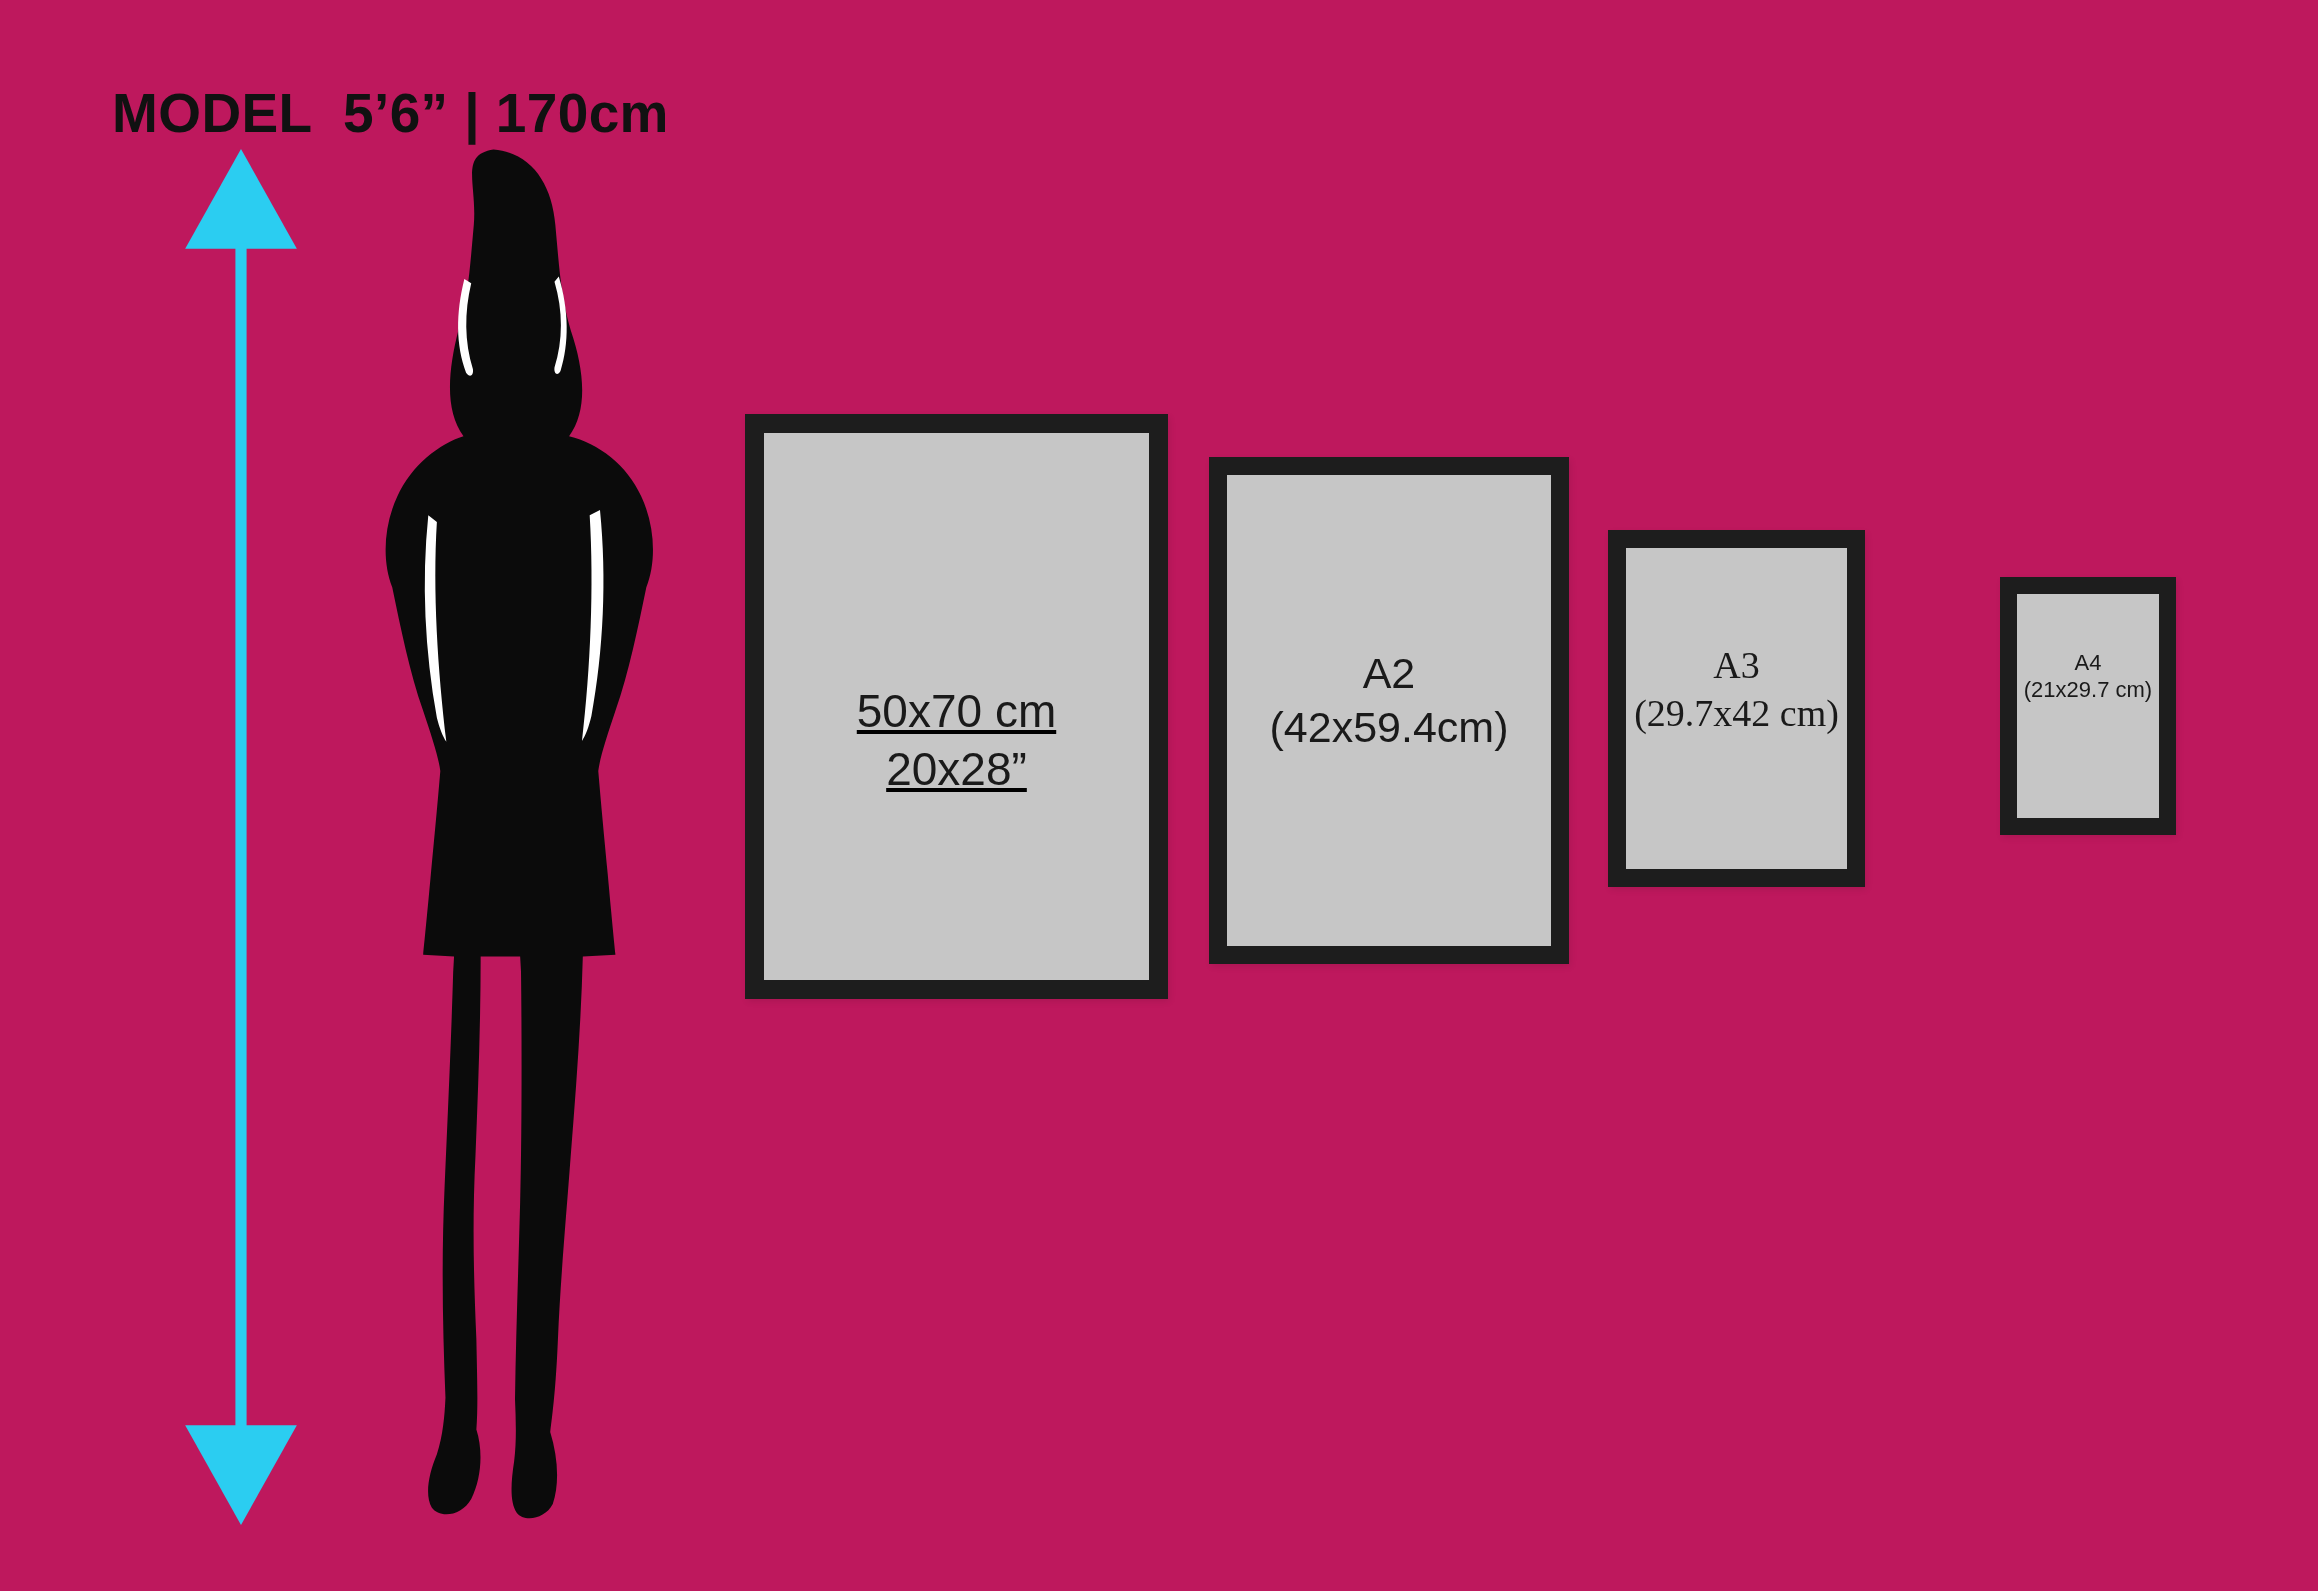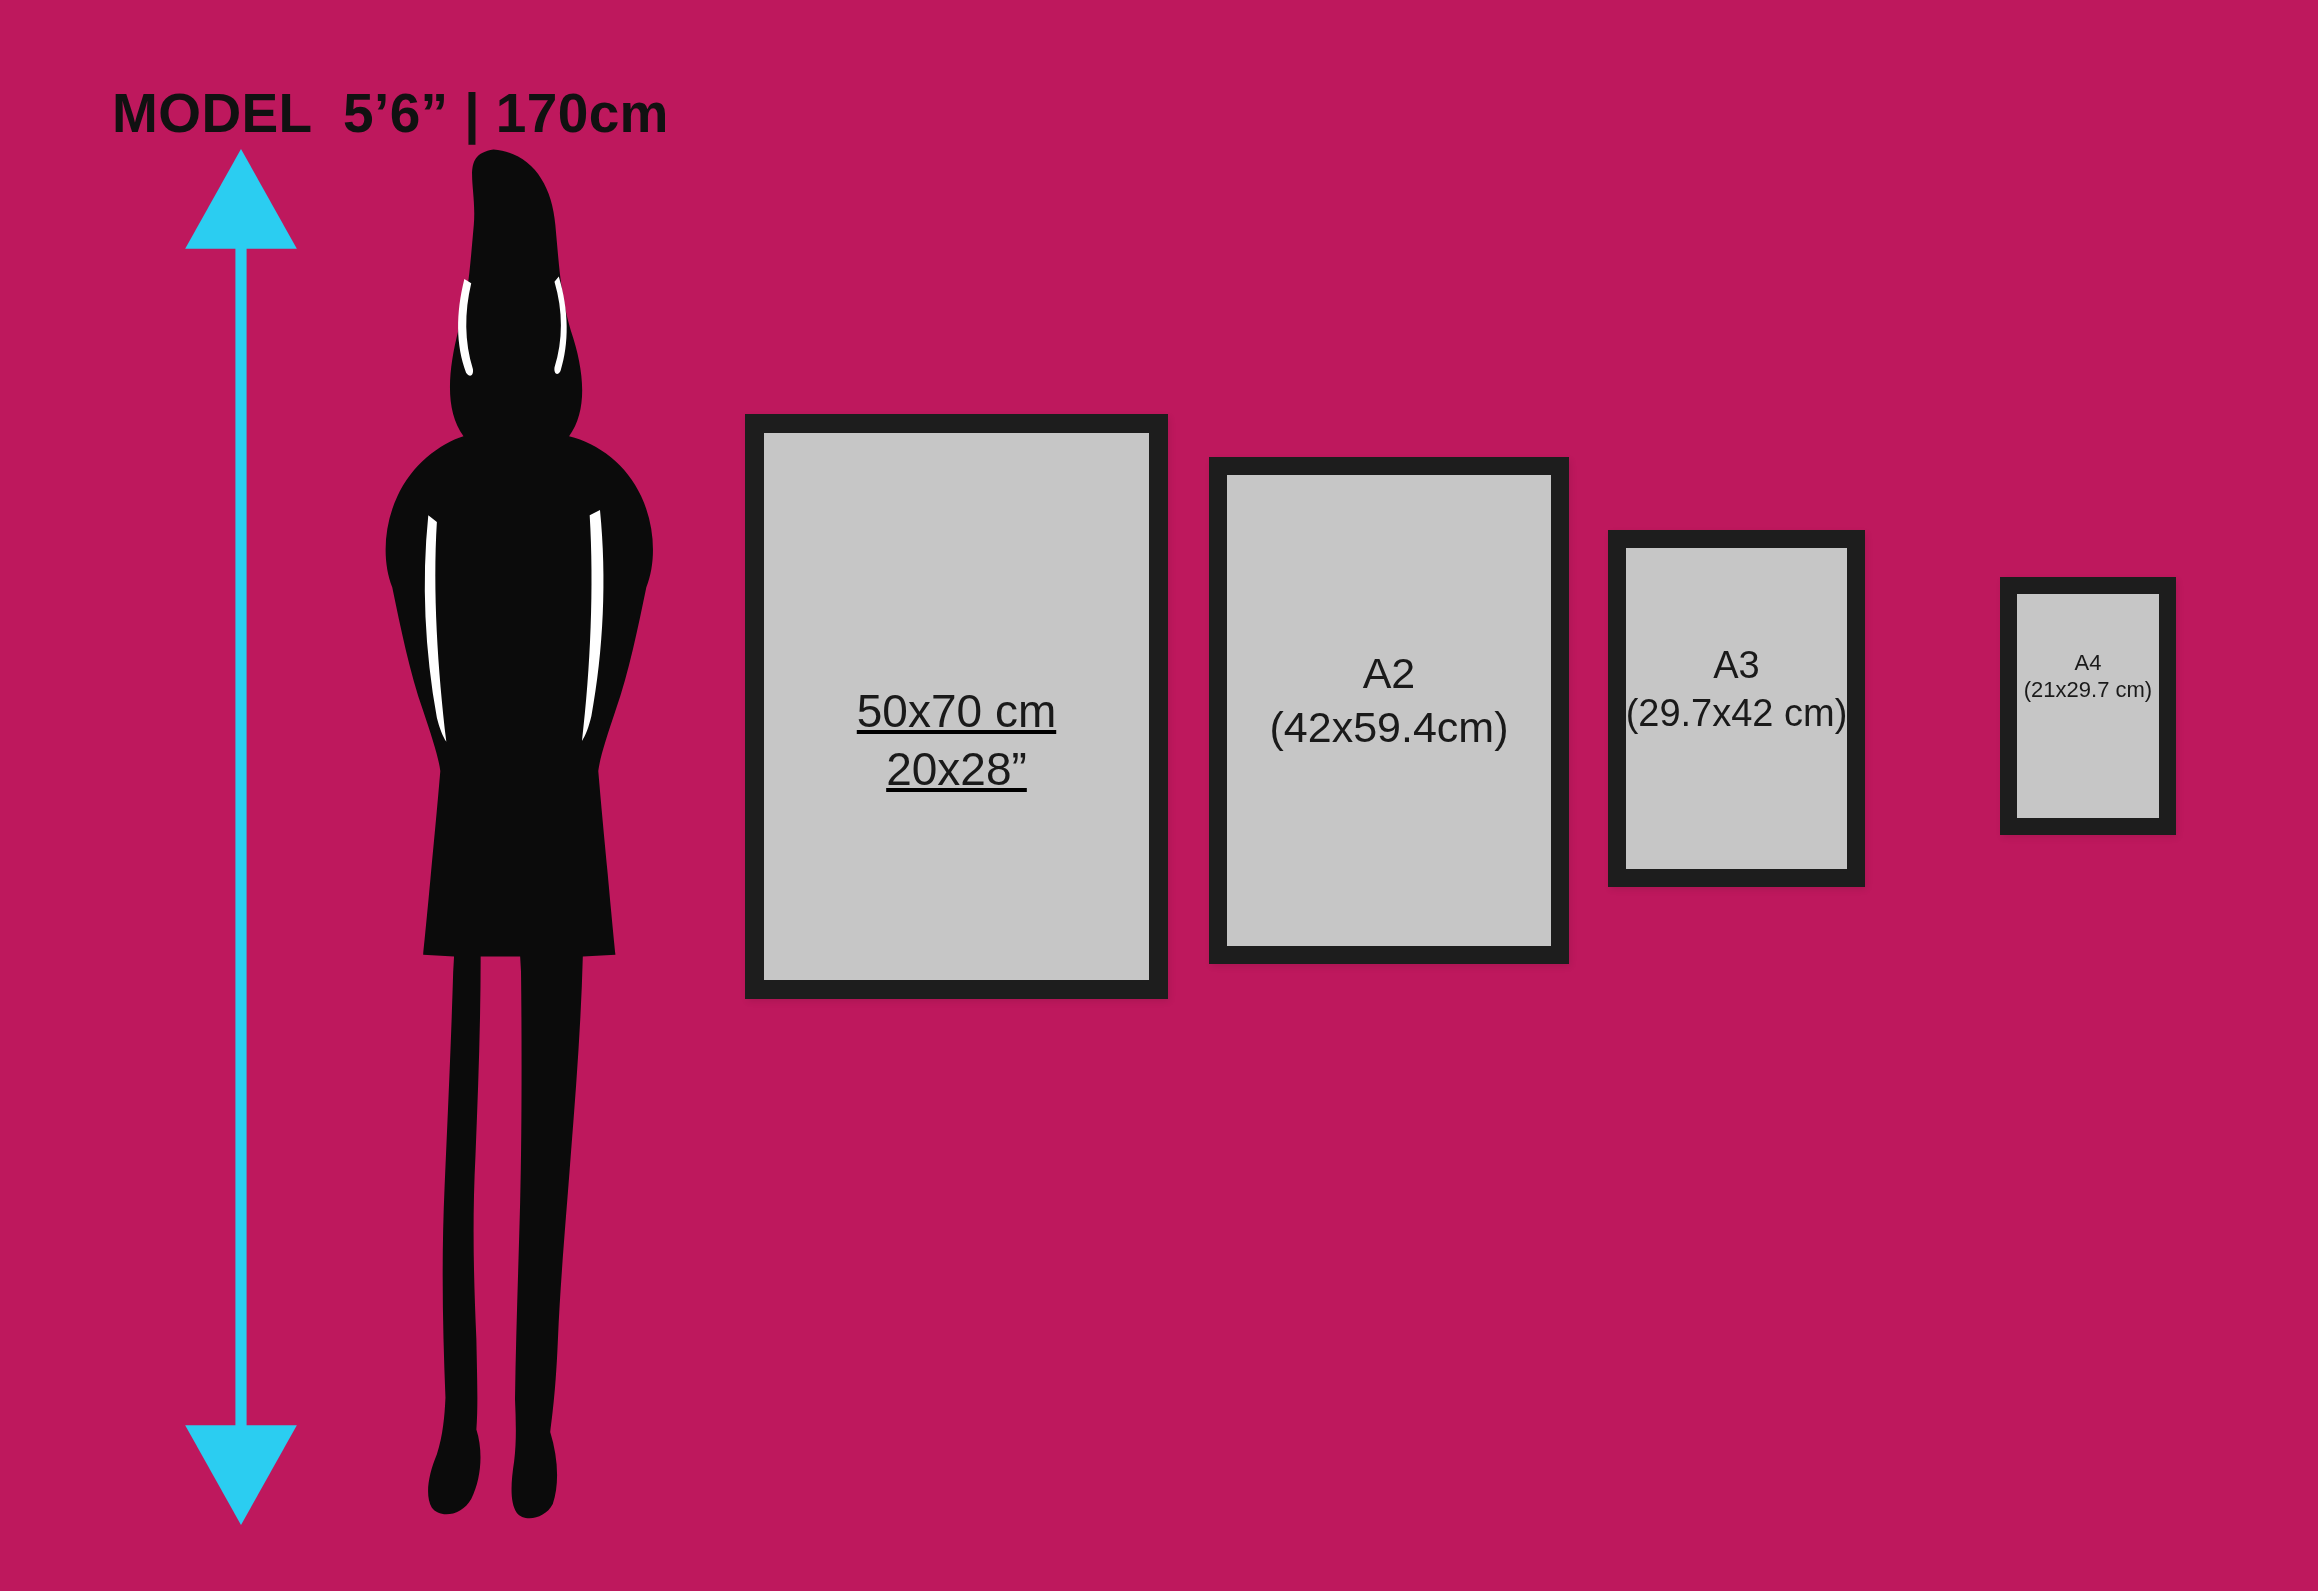--- a/index.html
+++ b/index.html
@@ -38,21 +38,21 @@
   .frame-label{
     position:relative;
     text-align:center;
     color:#1a1a1a;
     white-space:nowrap;
     line-height:1.24;
     z-index:2;
   }
   .f1 .frame-label{font-size:46px;transform:translateY(34px);}
   .f2 .frame-label{font-size:43px;transform:translateY(-10.3px);}
-  .f3 .frame-label{font-size:38px;transform:translateY(-19px);}
+  .f3 .frame-label{font-size:38px;transform:translateY(-19px);font-family:Liberation Serif, serif;}
   .f4 .frame-label{font-size:22px;transform:translateY(-30px);}
   .body-shape{fill:#0b0b0b;}
   .cutout{fill:#ffffff;}
   .arrow-part{fill:#2bcdf1;}
 </style>
 </head>
 <body>
 
 <div id="canvas">
 

